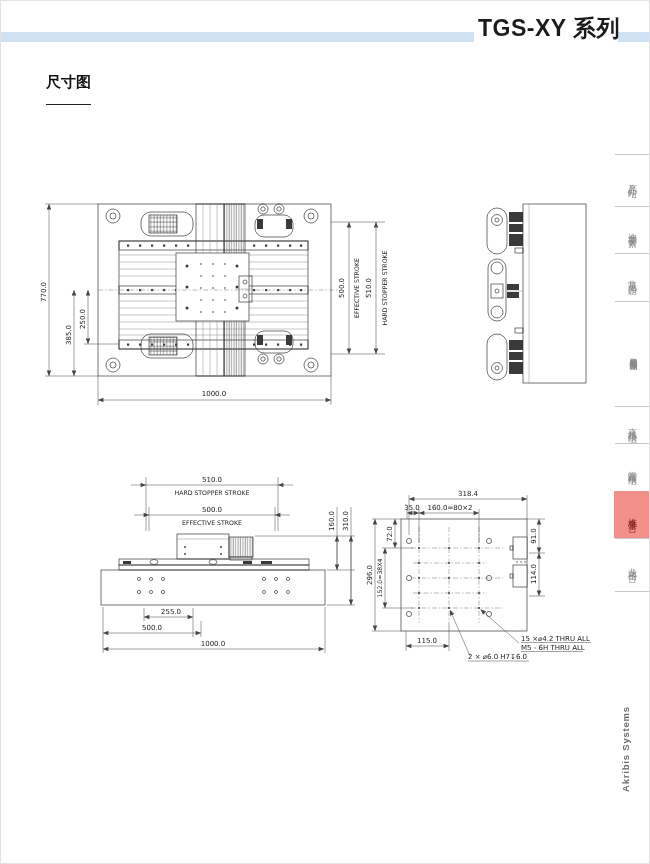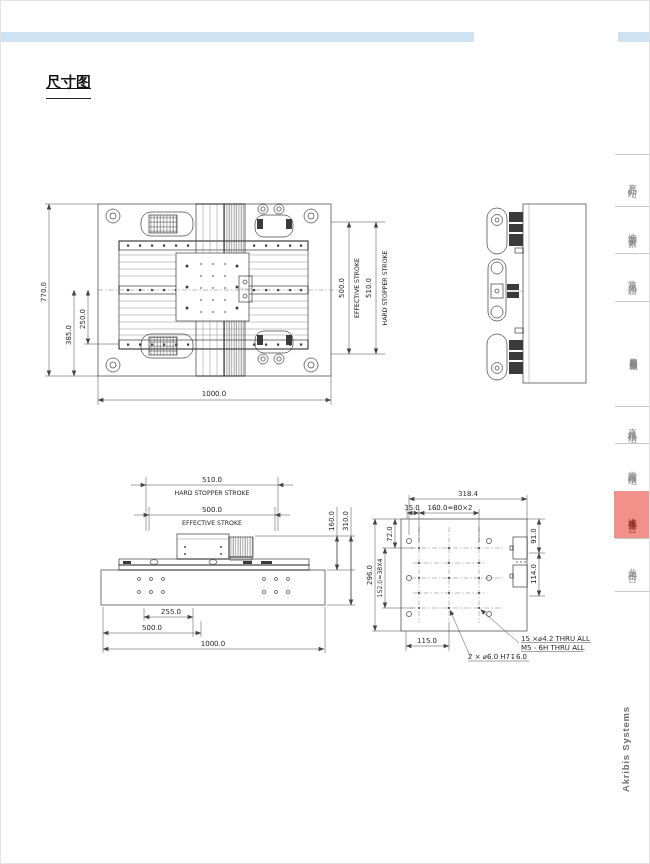--- a/index.html
+++ b/index.html
@@ -2,21 +2,21 @@
 <html><head>
 <meta charset="utf-8">
 <style>
   html,body{margin:0;padding:0;background:#f2f2f2;font-family:"Liberation Sans","DejaVu Sans",sans-serif;}
   .page{position:relative;width:650px;height:864px;background:#fff;border:1px solid #e2e2e2;box-sizing:border-box;overflow:hidden;}
   
   .hbar{position:absolute;height:10px;background:#cfe2f4;top:31px;}
   .hbar.left{left:0;width:473px;}
   .hbar.right{left:617px;width:33px;}
   .doc-title{position:absolute;left:477px;top:12px;font-size:23px;font-weight:600;color:#1b1b1b;letter-spacing:0.5px;white-space:nowrap;}
-  .section-title{position:absolute;left:45px;top:72px;font-size:15px;font-weight:bold;color:#111;border-bottom:1.5px solid #222;padding-bottom:6px;text-decoration:underline;}
+  .section-title{position:absolute;left:45px;top:72px;font-size:15px;font-weight:bold;color:#111;border-bottom:1.5px solid #222;padding-bottom:12px;}
   
   .tab{position:absolute;left:613px;width:36px;writing-mode:vertical-rl;display:flex;align-items:center;justify-content:center;font-size:9px;letter-spacing:2px;color:#8a8a8a;}
   .tab.long{font-size:8px;letter-spacing:0.5px;}
   .tab.active{background:#f29189;color:#8e2d26;font-weight:500;}
   .tab-divider{position:absolute;left:614px;width:34px;height:1px;background:#c6c6c6;}
   .brand{position:absolute;left:606px;top:700px;width:36px;height:96px;display:flex;align-items:center;justify-content:center;writing-mode:vertical-rl;transform:rotate(180deg);font-weight:bold;font-size:9.5px;color:#6f6f6f;letter-spacing:0.8px;white-space:nowrap;}
   
   svg{position:absolute;overflow:visible;}
   svg text{font-family:"DejaVu Sans","Liberation Sans",sans-serif;font-size:7px;fill:#1a1a1a;}
   svg text.sm{font-size:6.2px;}
@@ -26,20 +26,21 @@
   .ctr{stroke:#777;stroke-width:0.5;fill:none;stroke-dasharray:5 2 1.5 2;}
   .solid{fill:#3a3a3a;stroke:none;}
 </style>
 </head>
 <body>
 
 <div class="page">
 
   <div class="hbar left"></div>
   <div class="hbar right"></div>
+  <div class="doc-title">TGS-XY 系列</div>
   <div class="section-title">尺寸图</div>
 
   <div class="tab-divider" style="top:153px"></div>
   <div class="tab" style="top:153px;height:52px">
       <span>产品介绍</span>
     </div>
   <div class="tab-divider" style="top:205px"></div>
   <div class="tab" style="top:205px;height:47px">
       <span>选型要素</span>
     </div>

